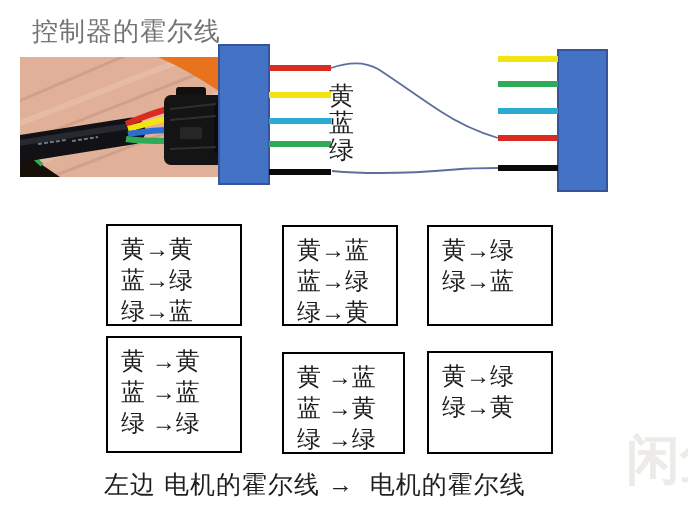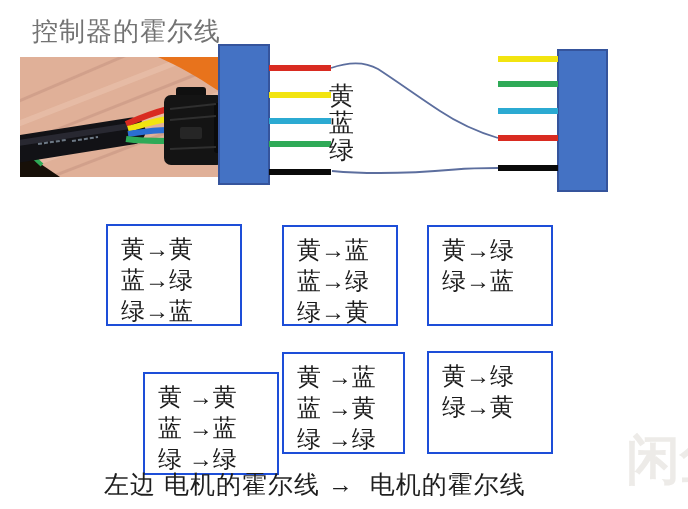--- a/index.html
+++ b/index.html
@@ -51,21 +51,21 @@
   }
   .curves {
     position: absolute;
     left: 0; top: 0;
     width: 688px; height: 509px;
     z-index: 3;
     pointer-events: none;
   }
   .map-box {
     position: absolute;
-    border: 2px solid #1d4ed8;
+    border: 2px solid #000000;
     box-sizing: border-box;
     background: #ffffff;
     padding: 7px 0 0 13px;
   }
   .map-line {
     font-size: 24px;
     line-height: 31px;
     color: #1a1a1a;
     white-space: pre;
   }
@@ -159,21 +159,21 @@
   </div>
   <div class="map-box" style="left:282px; top:225px; width:116px; height:101px;">
     <div class="map-line">黄→蓝</div>
     <div class="map-line">蓝→绿</div>
     <div class="map-line">绿→黄</div>
   </div>
   <div class="map-box" style="left:427px; top:225px; width:126px; height:101px;">
     <div class="map-line">黄→绿</div>
     <div class="map-line">绿→蓝</div>
   </div>
-  <div class="map-box" style="left:106px; top:372px; width:136px; height:103px;margin-left:37px;">
+  <div class="map-box" style="left:106px; top:336px; width:136px; height:117px;">
     <div class="map-line">黄 →黄</div>
     <div class="map-line">蓝 →蓝</div>
     <div class="map-line">绿 →绿</div>
   </div>
   <div class="map-box" style="left:282px; top:352px; width:123px; height:102px;">
     <div class="map-line">黄 →蓝</div>
     <div class="map-line">蓝 →黄</div>
     <div class="map-line">绿 →绿</div>
   </div>
   <div class="map-box" style="left:427px; top:351px; width:126px; height:103px;">

